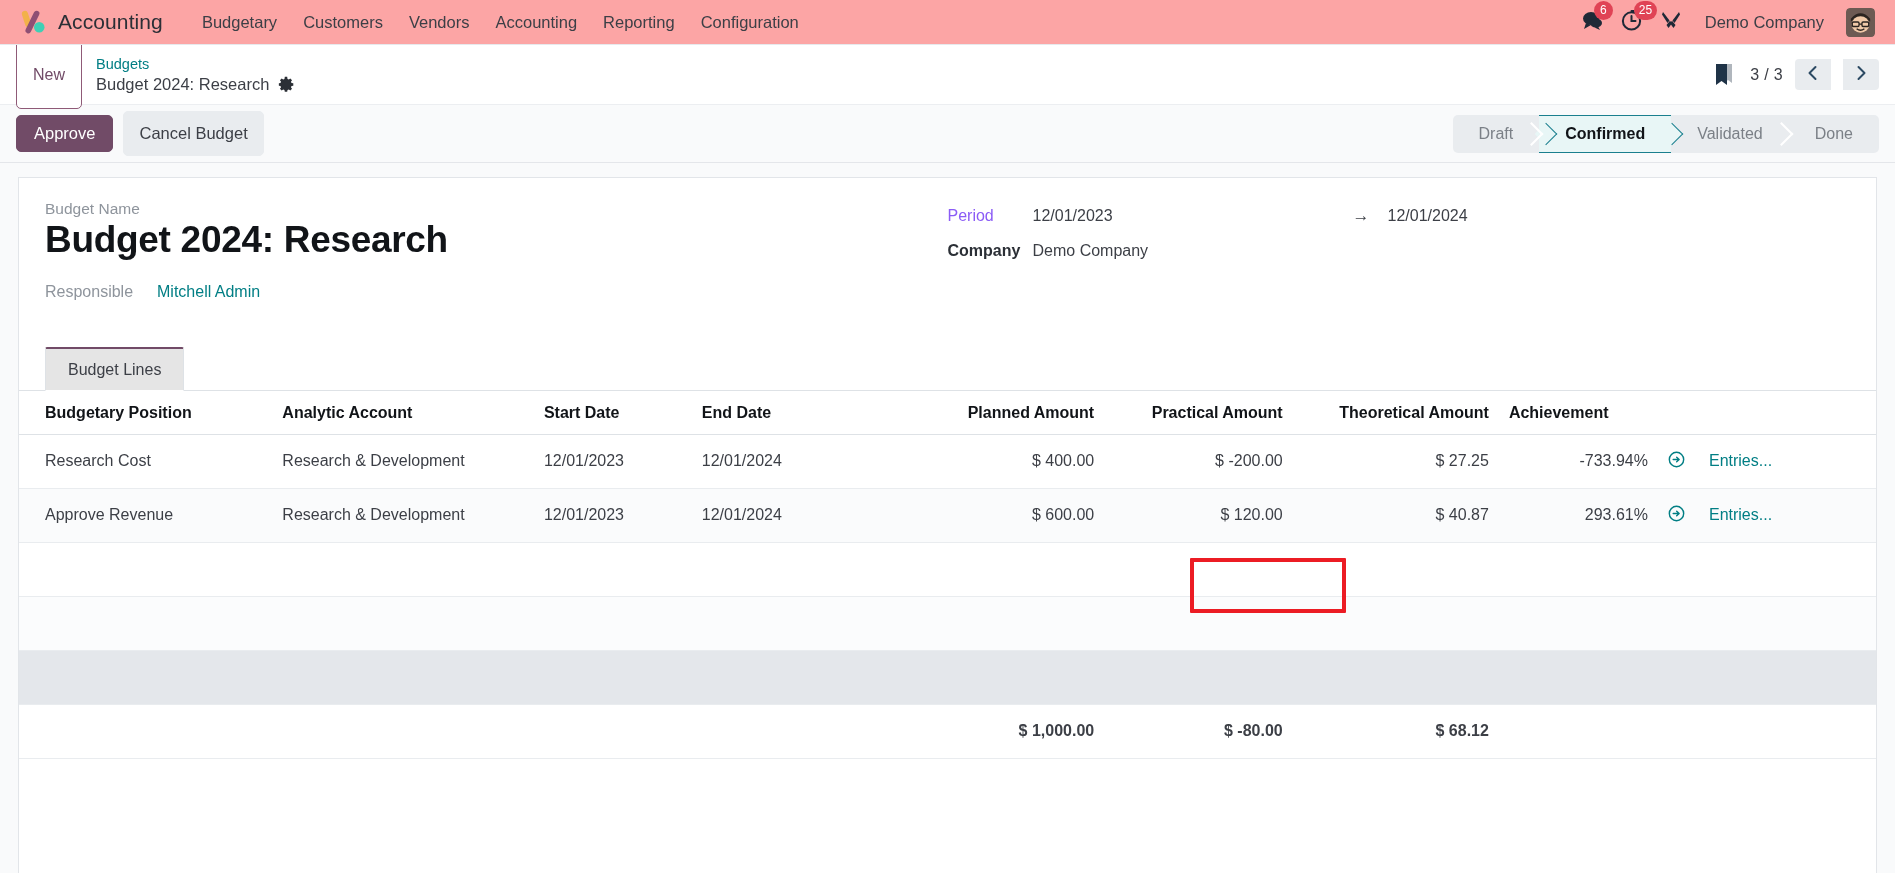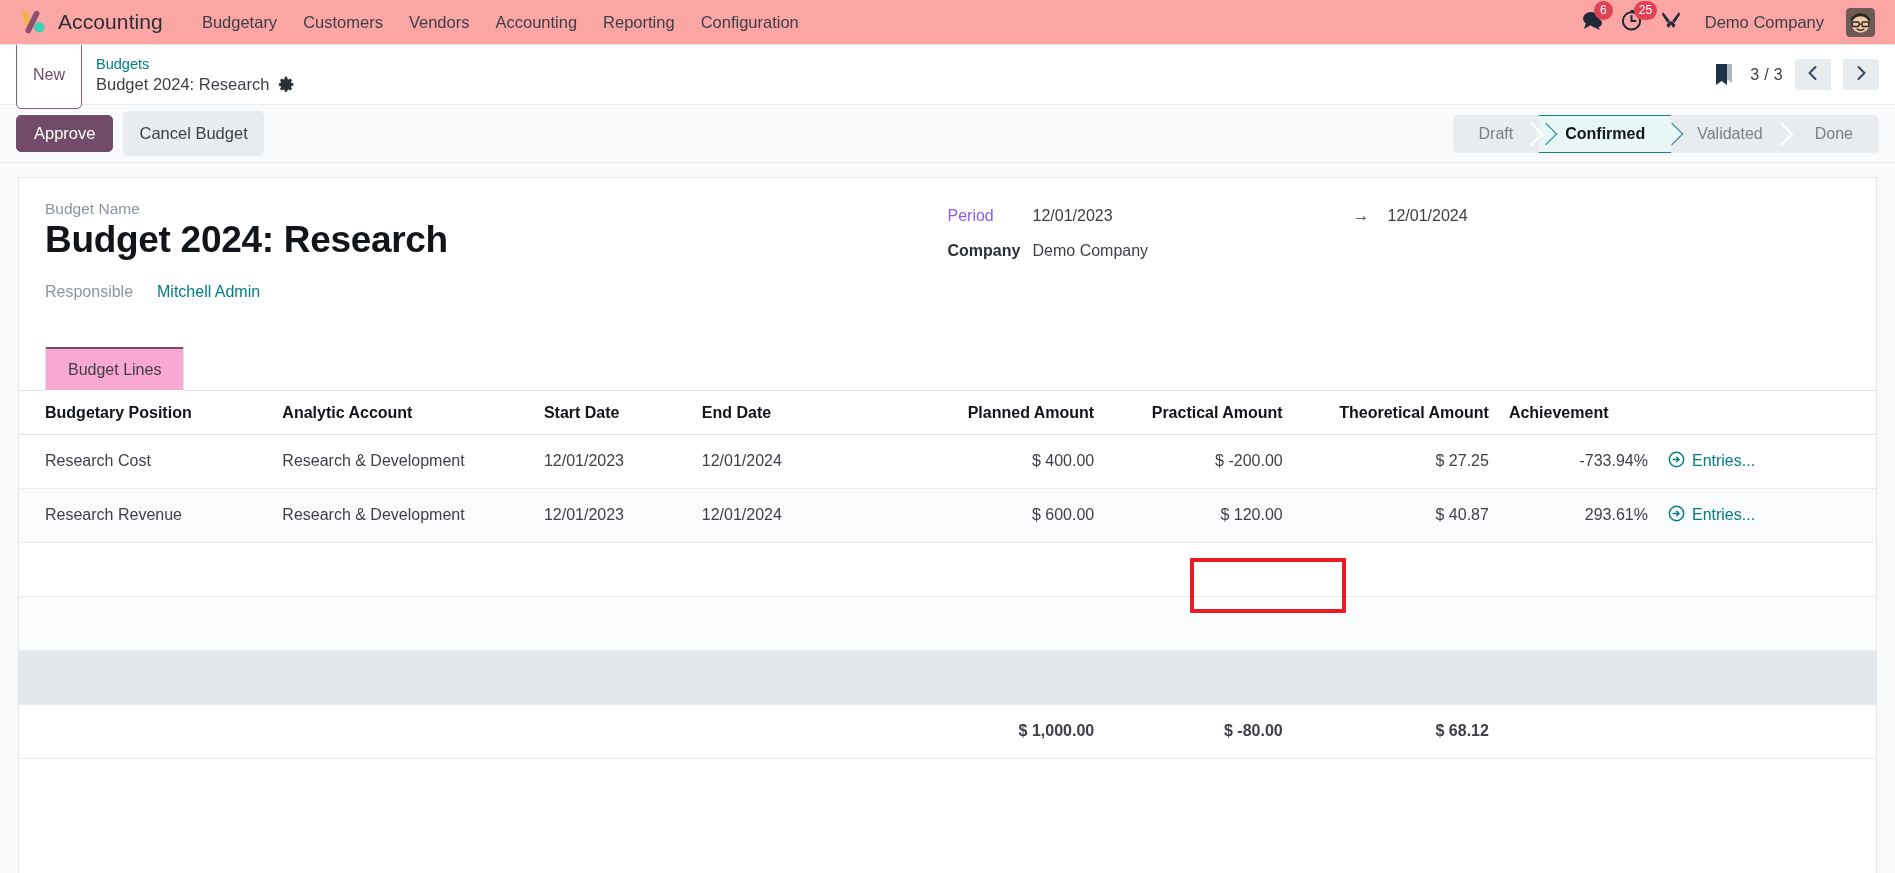--- a/index.html
+++ b/index.html
@@ -268,21 +268,21 @@
   .company-label { font-size: 16px; color: #2b2f36; font-weight: bold; width: 85px; flex-shrink: 0; }
   .company-val { font-size: 16px; color: #3c3f46; }
 
   
   .notebook { margin-top: 32px; }
   .tabs { display: flex; padding-left: 26px; border-bottom: 1px solid #dee2e6; }
   .tab {
     font-size: 16px;
     color: #3c3f46;
     padding: 12px 22px 11px 22px;
-    background: #f9a8d4;
+    background: #e5e5e5;
     border: 1px solid #dee2e6;
     border-bottom: 1px solid #ffffff;
     border-top: 2px solid #714b67;
     margin-bottom: -1px;
     cursor: pointer;
     border-radius: 2px 2px 0 0;
   }
 
   
   table.lines {
@@ -316,21 +316,21 @@
   tr.row-total td {
     font-weight: bold;
     color: #111418;
     padding: 14px 10px;
     border-bottom: none;
     height: 50px;
   }
   .entries-link {
     display: inline-flex;
     align-items: center;
-    gap: 7px;
+    gap: 24px;
     color: #017e84;
     cursor: pointer;
     white-space: nowrap;
   }
   tr.row-hover .entries-link { color: #017e84; }
   .col-pad-left { padding-left: 26px !important; }
 
   
   .annot-box {
     position: absolute;
@@ -547,21 +547,21 @@
                       <circle cx="9" cy="9" r="7.6" fill="none" stroke="#017e84" stroke-width="1.5"></circle>
                       <path d="M5.5 9 H11.4 M9.2 6.6 L11.8 9 L9.2 11.4" fill="none" stroke="#017e84" stroke-width="1.5" stroke-linecap="round" stroke-linejoin="round"></path>
                     </svg>
                   </span>
                   <span>Entries...</span>
                 </span>
               </td>
             </tr>
 
             <tr class="row-hover">
-              <td class="col-pad-left">Research Revenue</td>
+              <td class="col-pad-left">Approve Revenue</td>
               <td>Research &amp; Development</td>
               <td>12/01/2023</td>
               <td>12/01/2024</td>
               <td class="num">$ 600.00</td>
               <td class="num">$ 120.00</td>
               <td class="num">$ 40.87</td>
               <td class="num">293.61%</td>
               <td>
                 <span class="entries-link">
                   <span>

